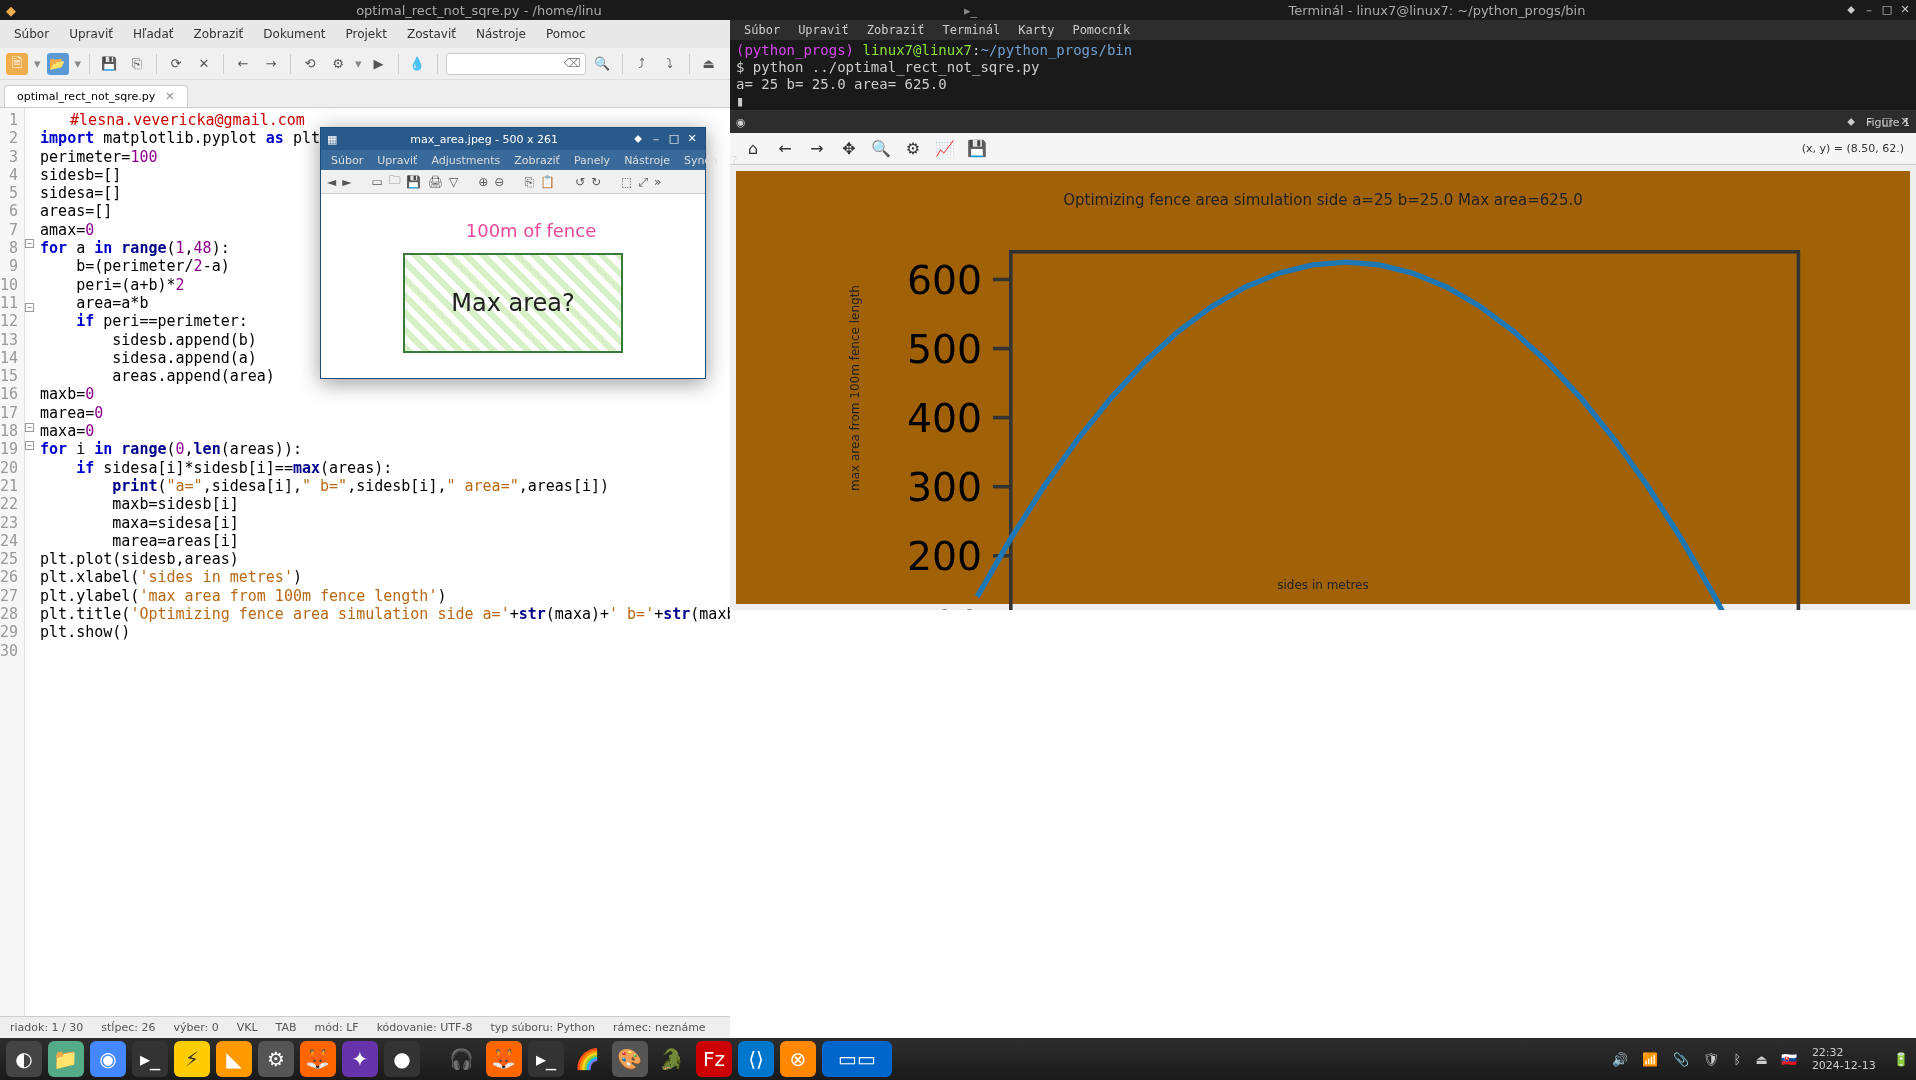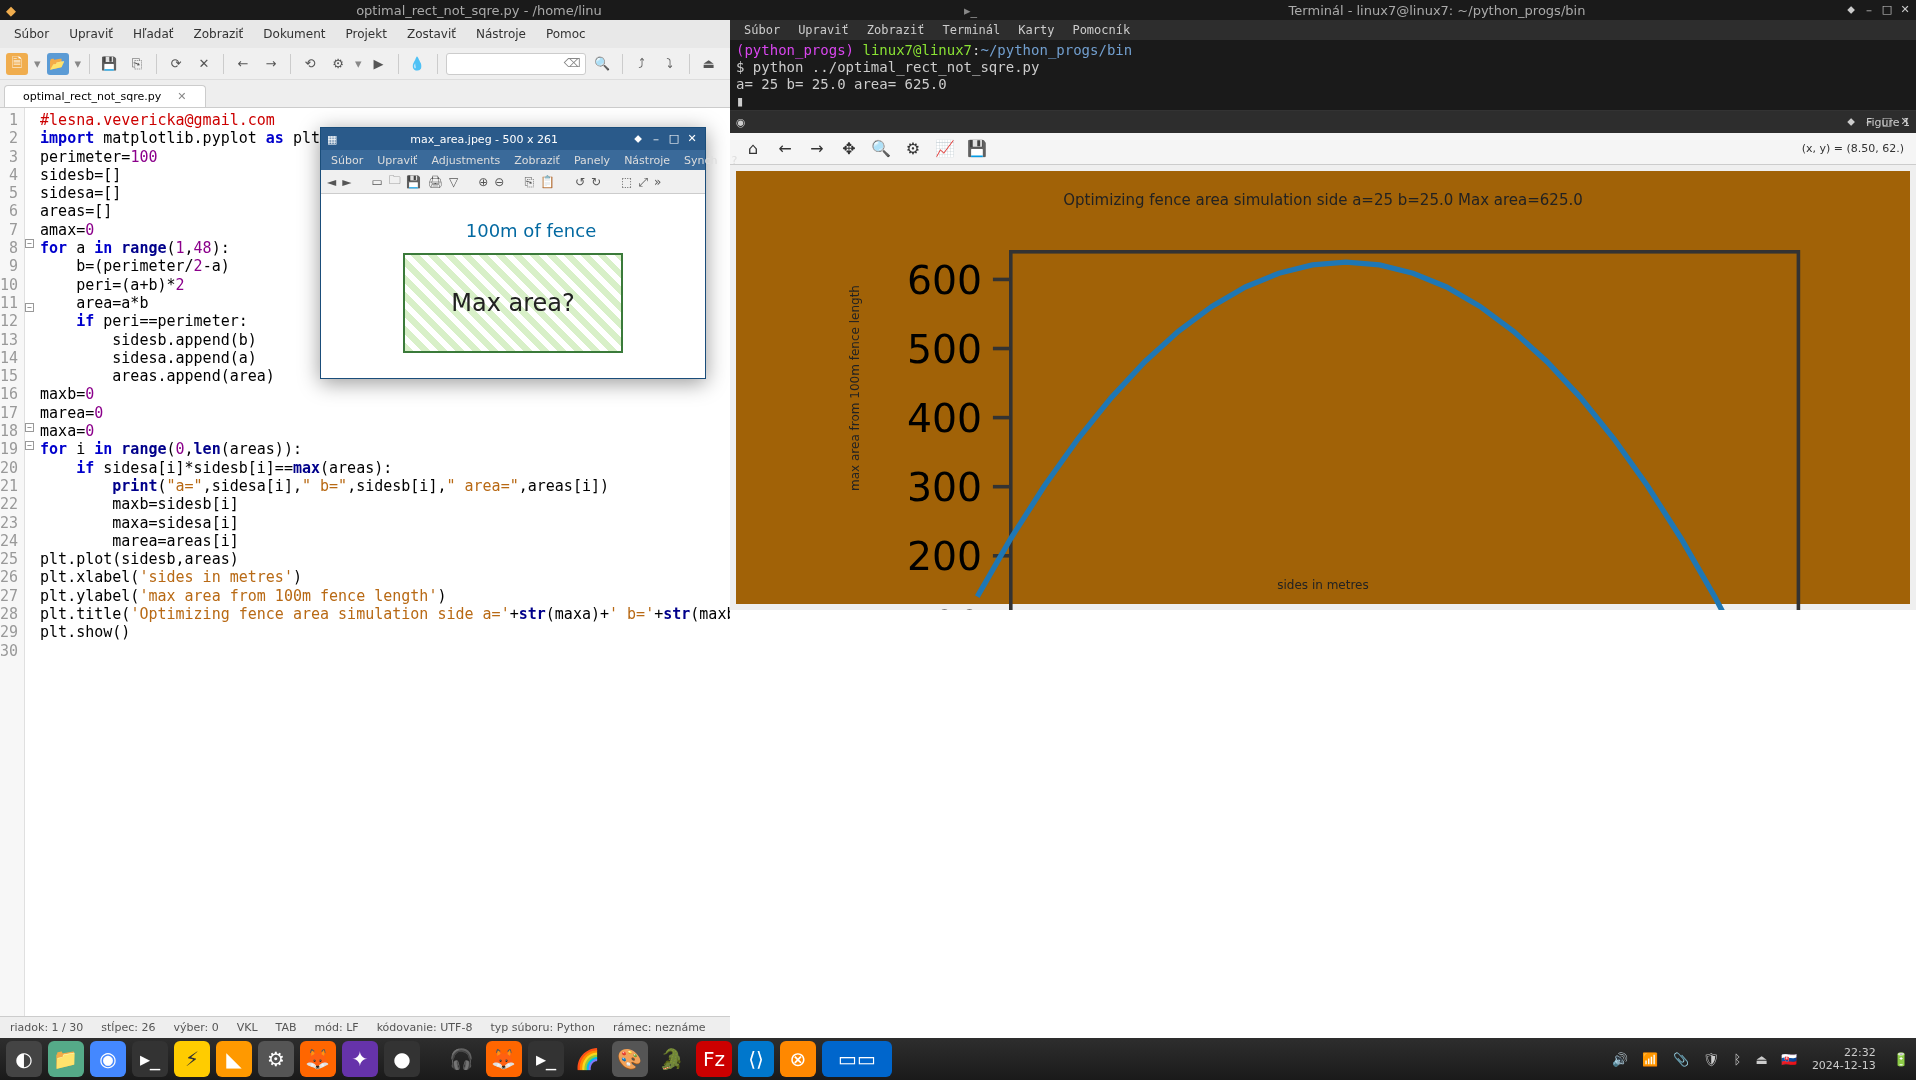--- a/index.html
+++ b/index.html
@@ -13,32 +13,32 @@
 .menu-bar{height:28px;background:#e8e8e8;display:flex;align-items:center;padding:0 6px;gap:4px;font-size:12px;color:#333;}
 .menu-bar span{padding:4px 8px;}
 .toolbar{height:32px;background:#f0f0f0;display:flex;align-items:center;gap:6px;padding:0 6px;border-bottom:1px solid #ddd;}
 .tb-ico{width:22px;height:22px;display:flex;align-items:center;justify-content:center;color:#555;border-radius:3px;}
 .tb-sep{width:1px;height:20px;background:#ccc;margin:0 2px;}
 .tb-newdoc{background:#f0ad4e;color:#fff;}
 .tb-open{background:#5b9bd5;color:#fff;}
 .tb-search-fld{flex:0 0 140px;height:22px;border:1px solid #ccc;background:#fff;border-radius:3px;position:relative;}
 .tb-search-fld .clr{position:absolute;right:4px;top:2px;color:#888;font-size:12px;}
 .tabbar{height:28px;background:#eee;display:flex;align-items:end;padding-left:4px;border-bottom:1px solid #ccc;}
-.tab{background:#fff;border:1px solid #ccc;border-bottom:none;padding:4px 18px;font-size:11px;border-radius:4px 4px 0 0;display:flex;align-items:center;gap:16px;}
+.tab{background:#fff;border:1px solid #ccc;border-bottom:none;padding:4px 12px;font-size:11px;border-radius:4px 4px 0 0;display:flex;align-items:center;gap:10px;}
 .tab .x{color:#888;font-size:11px;}
 .code-area{flex:1;background:#fff;display:flex;font-family:"DejaVu Sans Mono",monospace;font-size:15px;line-height:18.3px;overflow:hidden;}
 .gutter{width:44px;background:#f7f7f7;border-right:1px solid #e0e0e0;text-align:right;color:#999;padding:3px 6px 0 0;}
 .fold-col{width:10px;background:#fff;padding-top:3px;}
 .fold-box{width:9px;height:9px;border:1px solid #999;font-size:8px;line-height:7px;text-align:center;margin-bottom:9.3px;color:#666;}
 .code{flex:1;padding:3px 0 0 6px;white-space:pre;color:#000;}
 .kw{color:#0000cc;font-weight:bold;}
 .num{color:#8b008b;}
 .str{color:#b86914;}
 .fn{color:#00008b;font-weight:bold;text-align:center;}
-.cm{color:#c00;}
+.cm{color:#c00;margin-left:30px;}
 .status-bar{height:22px;background:#eee;border-top:1px solid #ccc;display:flex;align-items:center;gap:18px;padding:0 10px;font-size:11px;color:#555;}
 .terminal-pane{position:absolute;top:20px;left:730px;right:0;height:90px;background:#1a1a1a;color:#ccc;font-family:monospace;font-size:14px;display:flex;flex-direction:column;}
 .term-menu{height:24px;background:#2d2d2d;display:flex;align-items:center;gap:2px;padding:0 6px;font-size:12px;color:#ccc;}
 .term-menu span{padding:3px 8px;}
 .term-body{flex:1;padding:2px 6px;line-height:17px;}
 .t-green{color:#8ae234;}.t-cyan{color:#d946ef;}.t-blue{color:#729fcf;}
 .figure-pane{position:absolute;top:110px;left:730px;right:0;height:500px;background:#efefef;display:flex;flex-direction:column;border-top:1px solid #333;}
 .fig-titlebar{height:22px;background:#2d2d2d;color:#ccc;display:flex;align-items:center;justify-content:space-between;padding:0 6px;font-size:11px;}
 .fig-toolbar{height:32px;background:#f5f5f5;border-bottom:1px solid #ccc;display:flex;align-items:center;gap:10px;padding:0 12px;}
 .fig-ico{width:22px;height:22px;display:flex;align-items:center;justify-content:center;color:#333;font-size:16px;}
@@ -51,26 +51,26 @@
 .empty-below{position:absolute;top:610px;left:730px;right:0;bottom:42px;background:#fff;}
 .imgviewer{position:absolute;top:127px;left:320px;width:386px;height:252px;background:#fff;border:1px solid #1a4d7a;box-shadow:0 4px 20px rgba(0,0,0,0.4);display:flex;flex-direction:column;}
 .iv-titlebar{height:22px;background:#2a5a8a;color:#fff;display:flex;align-items:center;padding:0 6px;font-size:11px;}
 .iv-titlebar .t{flex:1;text-align:center;}
 .iv-titlebar .c{display:flex;gap:4px;}
 .iv-titlebar .c span{width:14px;text-align:center;cursor:pointer;}
 .iv-menu{height:20px;background:#3a6a9a;color:#ddd;display:flex;align-items:center;gap:2px;padding:0 4px;font-size:11px;}
 .iv-menu span{padding:2px 6px;}
 .iv-tools{height:24px;background:#f0f0f0;border-bottom:1px solid #ccc;display:flex;align-items:center;gap:6px;padding:0 6px;font-size:12px;color:#555;}
 .iv-canvas{flex:1;background:#fff;display:flex;flex-direction:column;align-items:center;justify-content:center;gap:12px;padding:10px;}
-.fence-lbl{font-size:18px;color:#0369a1;margin-left:36px;}
+.fence-lbl{font-size:18px;color:#ec4899;margin-left:36px;}
 .fence-rect{width:220px;height:100px;border:2px solid #3a7a3a;background:repeating-linear-gradient(45deg,#d8f0c8,#d8f0c8 6px,#fff 6px,#fff 12px);display:flex;align-items:center;justify-content:center;font-size:24px;color:#222;}
 .taskbar{position:absolute;bottom:0;left:0;right:0;height:42px;background:linear-gradient(#2e2e2e,#1a1a1a);display:flex;align-items:center;gap:6px;padding:0 6px;}
 .task-ico{width:36px;height:36px;border-radius:6px;display:flex;align-items:center;justify-content:center;font-size:20px;color:#fff;}
 .tray{margin-left:auto;display:flex;align-items:center;gap:14px;color:#ccc;font-size:13px;}
-.clock{text-align:right;font-size:11px;line-height:13px;padding-right:4px;}
+.clock{text-align:left;font-size:11px;line-height:13px;padding-right:4px;}
 </style>
 </head>
 <body>
 
 <div class="topbar">
   <div class="topbar-half">
     <span style="margin-left:6px;color:#f0ad4e">◆</span>
     <span class="win-title">optimal_rect_not_sqre.py - /home/linu</span>
   </div>
   <div class="topbar-half">

